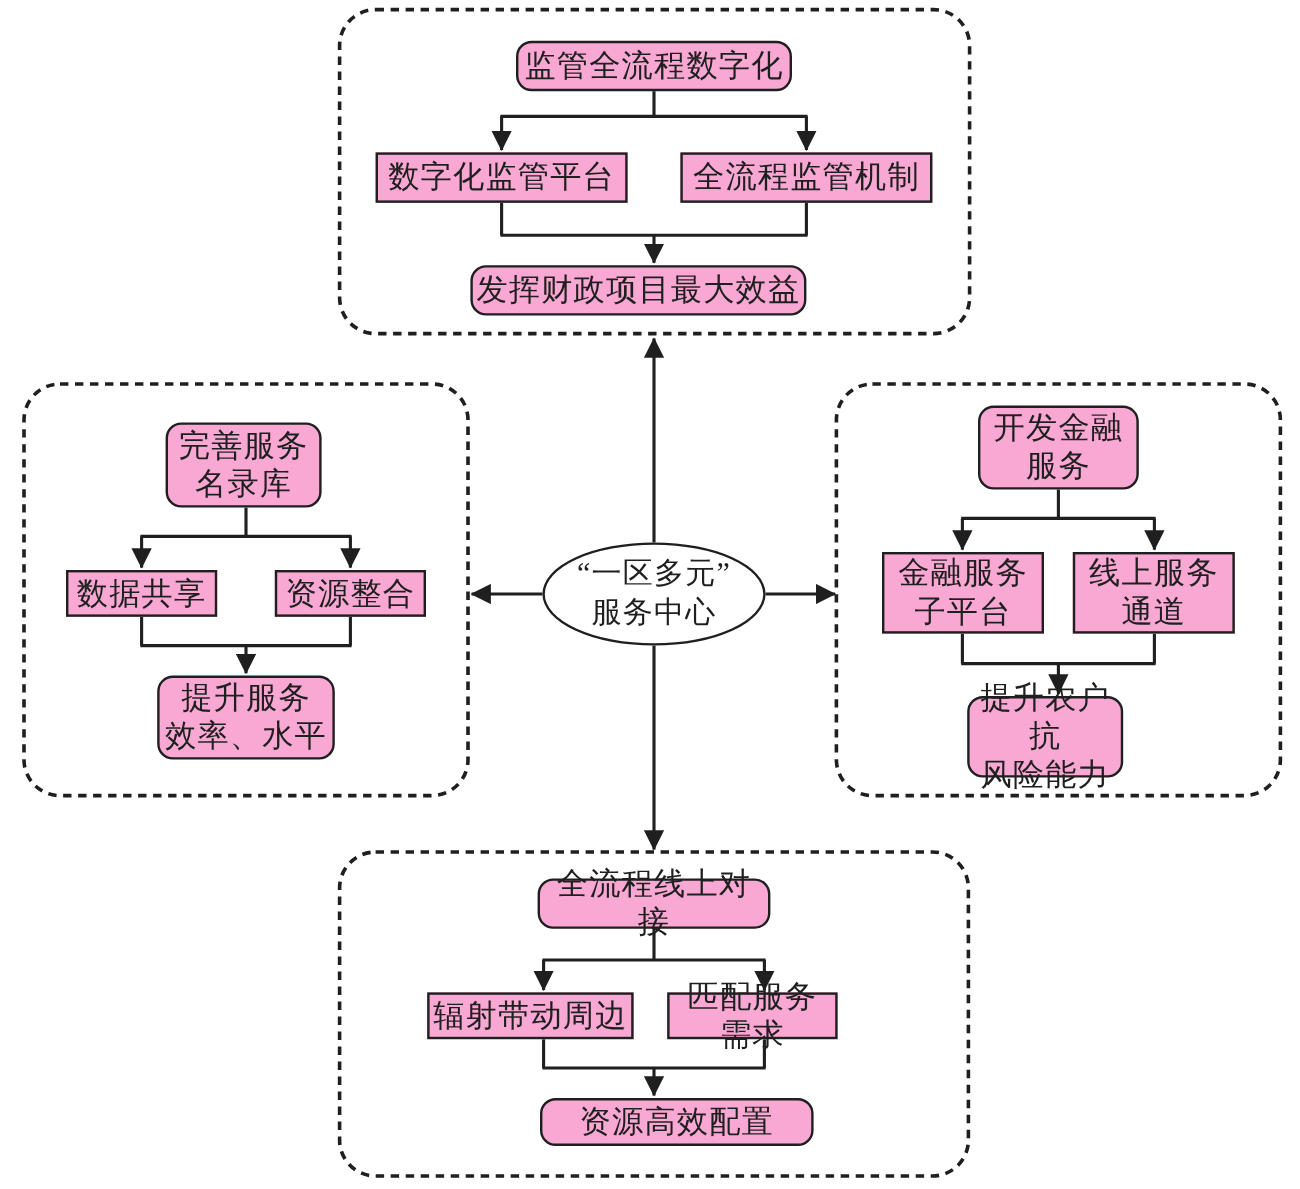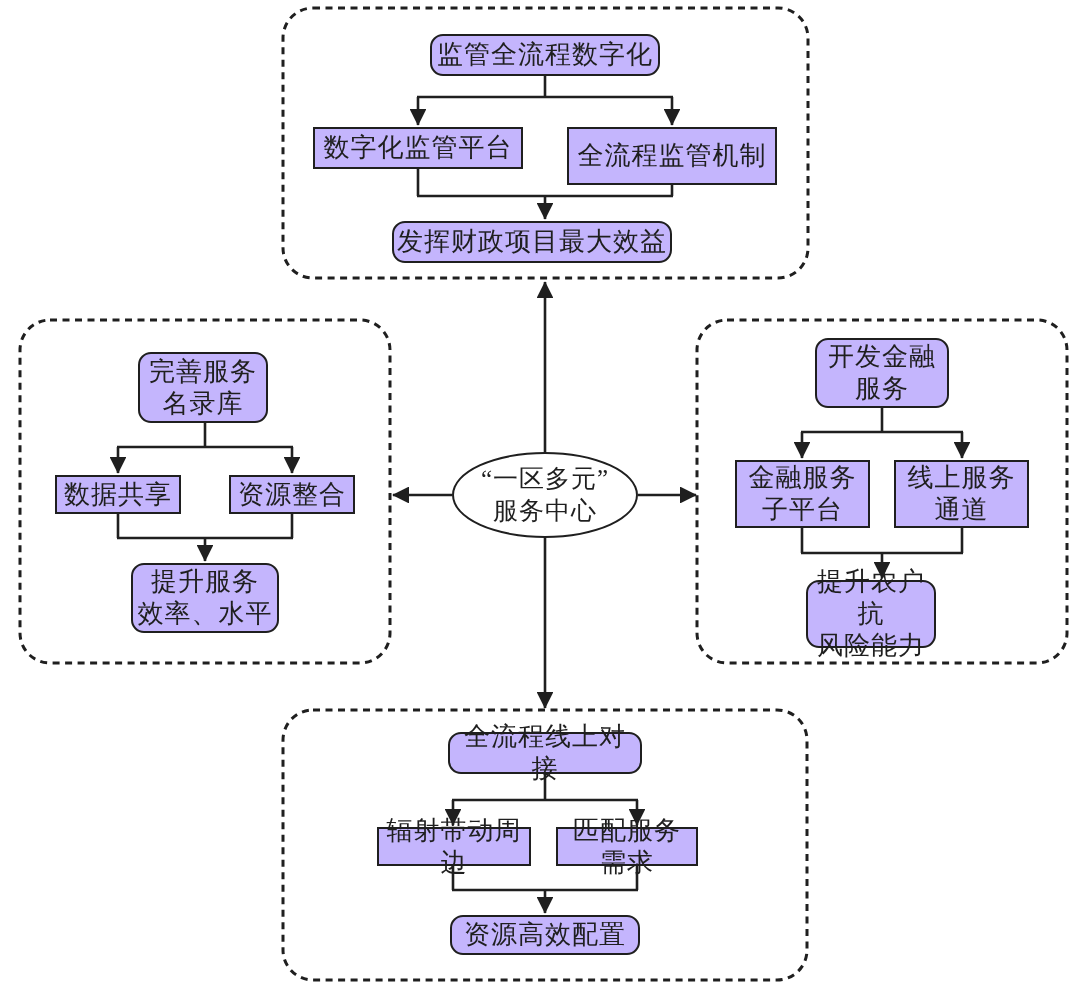--- a/index.html
+++ b/index.html
@@ -6,55 +6,55 @@
   .canvas {
     position: relative; width: 1083px; height: 991px; background: #ffffff;
     font-family: "Liberation Serif", "DejaVu Serif", serif;
     color: var(--line, #1f1f1f); overflow: hidden;
   }
   svg.layer { position: absolute; left: 0; top: 0; width: 1083px; height: 991px; }
   .grp-border { fill: none; stroke: var(--line, #1f1f1f); stroke-width: 3; stroke-dasharray: 7 5.5; }
   .conn { stroke: var(--line, #1f1f1f); stroke-width: 2.6; fill: none; }
   .arrhead { fill: var(--line, #1f1f1f); }
   .node {
-    position: absolute; box-sizing: border-box; background: #c4b5fd;
+    position: absolute; box-sizing: border-box; background: #f9a8d4;
     border: 2.6px solid var(--line, #1f1f1f);
     display: flex; align-items: center; justify-content: center;
     text-align: center; white-space: pre-line;
     font-size: 26px; line-height: 1.22; letter-spacing: 1px; padding: 0 2px;
   }
   .round { border-radius: 13px; }
   .ellipse {
     position: absolute; box-sizing: border-box; background: #ffffff;
     border: 2.6px solid var(--line, #1f1f1f); border-radius: 50%;
     left: 452px; top: 452px; width: 186px; height: 86px;
     display: flex; align-items: center; justify-content: center;
     text-align: center; white-space: pre-line;
     font-size: 25px; line-height: 1.3; letter-spacing: 1px;
   }
   
   .g1-root   { left: 430px; top: 34px;  width: 230px; height: 42px; }
   .g1-bl     { left: 313px; top: 127px; width: 210px; height: 42px; }
-  .g1-br     { left: 567px; top: 127px; width: 210px; height: 58px; }
+  .g1-br     { left: 567px; top: 127px; width: 210px; height: 42px; }
   .g1-result { left: 392px; top: 221px; width: 280px; height: 42px; }
   
   .g2-root   { left: 138px; top: 352px; width: 130px; height: 71px; }
   .g2-bl     { left: 55px;  top: 475px; width: 126px; height: 39px; }
   .g2-br     { left: 229px; top: 475px; width: 126px; height: 39px; }
   .g2-result { left: 131px; top: 563px; width: 148px; height: 70px; }
   
   .g3-root   { left: 815px; top: 338px; width: 134px; height: 70px; }
   .g3-bl     { left: 735px; top: 460px; width: 135px; height: 68px; }
   .g3-br     { left: 894px; top: 460px; width: 135px; height: 68px; }
   .g3-result { left: 806px; top: 580px; width: 130px; height: 68px; }
   
   .g4-root   { left: 448px; top: 732px; width: 194px; height: 42px; }
-  .g4-bl     { left: 377px; top: 827px; width: 154px; height: 39px; }
+  .g4-bl     { left: 356px; top: 827px; width: 172px; height: 39px; }
   .g4-br     { left: 556px; top: 827px; width: 142px; height: 39px; }
-  .g4-result { left: 450px; top: 915px; width: 190px; height: 40px; }
+  .g4-result { left: 450px; top: 915px; width: 228px; height: 40px; }
 </style>
 </head>
 <body>
 
 <div class="canvas">
 
   <svg class="layer" xmlns="http://www.w3.org/2000/svg">
     <defs>
       <marker id="arrow" viewBox="0 0 10 10" refX="9.5" refY="5" markerWidth="6.5" markerHeight="6.5" orient="auto-start-reverse">
         <path class="arrhead" d="M0 0 L10 5 L0 10 z"></path>

